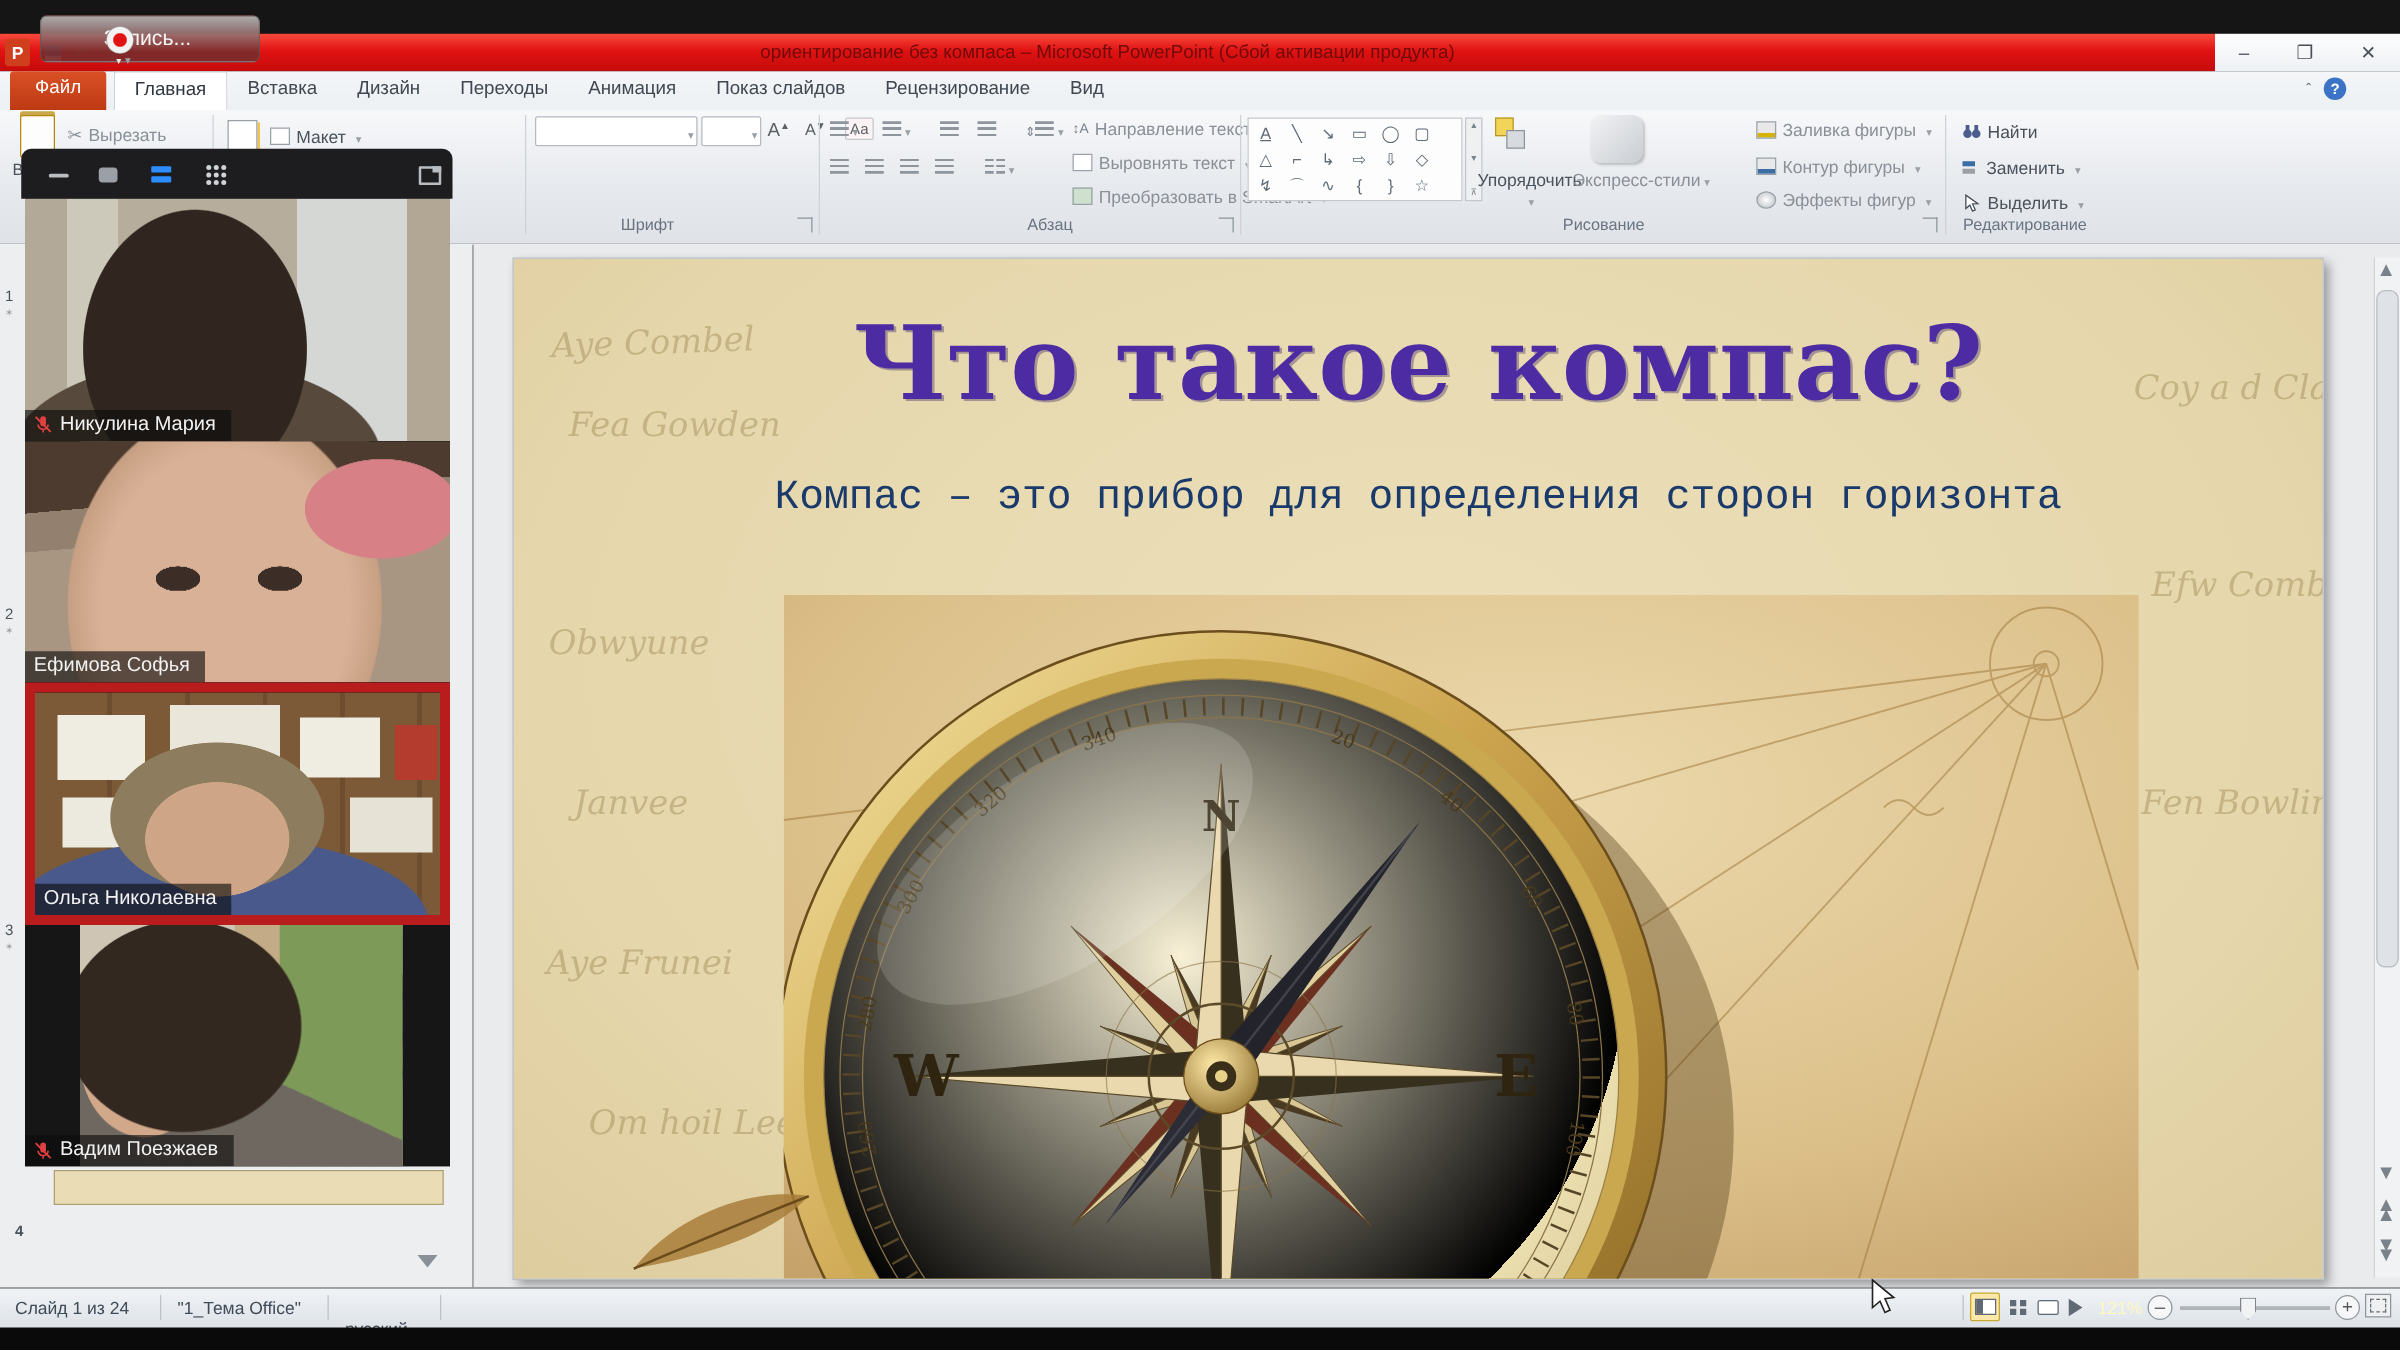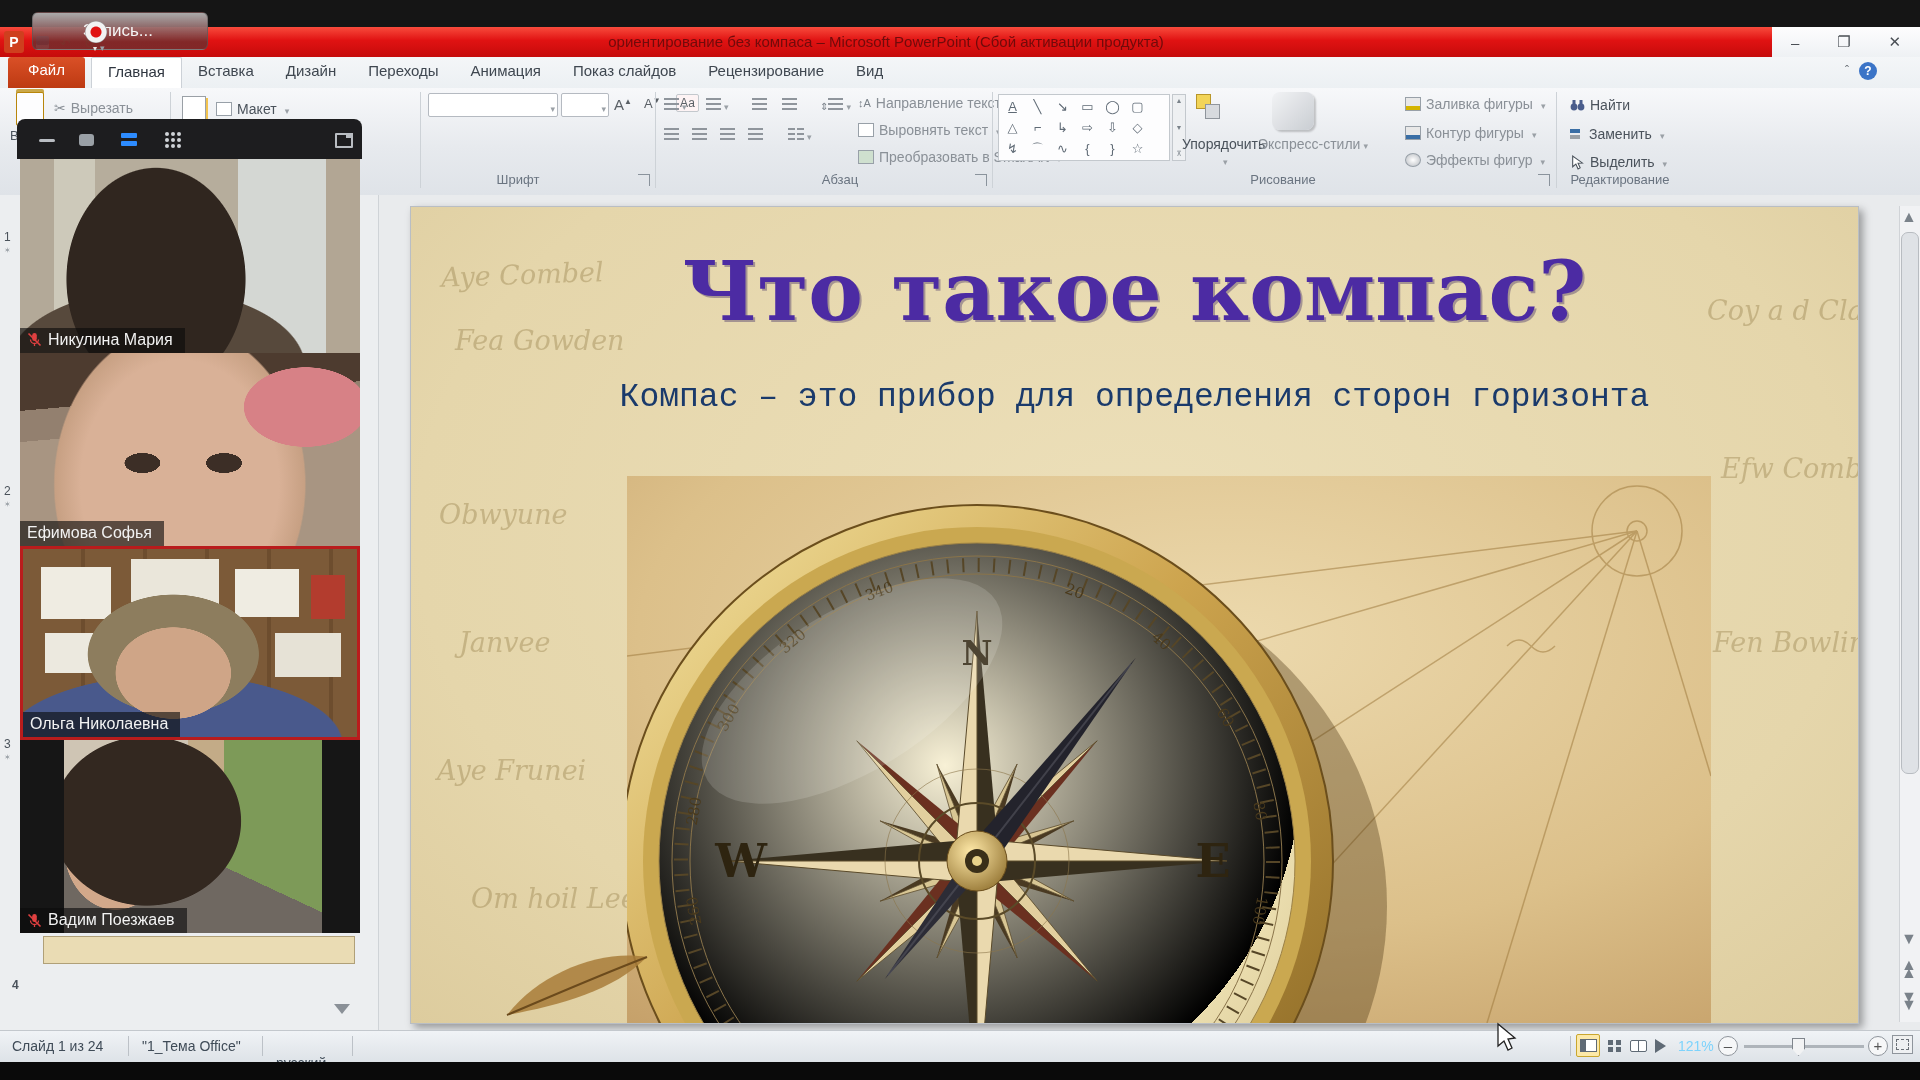--- a/index.html
+++ b/index.html
@@ -106,21 +106,21 @@
   .zico{position:absolute;top:14px;}
   #z-min{width:16px;height:3px;background:#b9bdc2;border-radius:2px;top:20px;}
   #z-spk{width:15px;height:12px;background:#9aa0a6;border-radius:3px;top:15px;}
   #z-gal1,#z-gal2{width:16px;height:5px;background:#2d8cff;border-radius:1px;}
   #z-grid{width:4px;height:4px;background:#cfd3d7;border-radius:50%;top:13px;
           box-shadow:6px 0 #cfd3d7,12px 0 #cfd3d7,0 6px #cfd3d7,6px 6px #cfd3d7,12px 6px #cfd3d7,0 12px #cfd3d7,6px 12px #cfd3d7,12px 12px #cfd3d7;}
   #z-pop{width:14px;height:11px;border:2px solid #b9bdc2;border-radius:1px;top:14px;}
   #z-pop::after{content:"";position:absolute;right:-2px;top:-2px;width:7px;height:5px;background:#b9bdc2;}
   #vcol{left:20px;top:159px;width:340px;height:774px;background:#111;z-index:40;}
   .tile{position:absolute;left:0;width:340px;height:193.5px;background:#161616;overflow:hidden;}
-  .tile.active{box-sizing:border-box;border:3px solid #b91c1c;}
+  .tile.active{box-sizing:border-box;border:8px solid #b91c1c;}
   .scene{position:absolute;inset:0;}
   .namebar{position:absolute;left:0;bottom:0;display:flex;align-items:center;gap:6px;
            background:rgba(12,12,12,.62);color:#f2f2f2;font-size:16px;padding:3px 12px 4px 7px;}
   
   #sc1{background:
     radial-gradient(90px 112px at 40% 62%, #30261f 99%, transparent 100%),
     radial-gradient(150px 80px at 40% 108%, #57493c 99%, transparent 100%),
     linear-gradient(90deg,#b3a998 0 10%,#cdc9ba 10% 22%,#b6ad9c 22% 64%,#d4d7d3 64% 90%,#b2a694 90%);}
   #sc2{background:
     radial-gradient(18px 10px at 36% 57%, #3c2e26 99%, transparent),
@@ -565,21 +565,21 @@
     </div>
   <div class="vbtn" style="left:1602px;">
       <div class="ic-sorter"></div>
     </div>
   <div class="vbtn" style="left:1626px;">
       <div class="ic-reading"></div>
     </div>
   <div class="vbtn" style="left:1650px;">
       <div class="ic-show"></div>
     </div>
-  <div class="abs" style="left:1678px;top:1038px;font-size:14px;color:#7dd3fc;">121%</div>
+  <div class="abs" style="left:1678px;top:1038px;font-size:14px;color:#fef9c3;">121%</div>
   <div class="zbtn" style="left:1718px;">–</div>
   <div class="abs" id="ztrack"></div>
   <div class="abs" id="zthumbslider"></div>
   <div class="zbtn" style="left:1868px;">+</div>
   <div class="abs" id="fitbtn"></div>
   <div class="abs" id="botblack"></div>
 
   <svg class="abs" id="cursor" width="22" height="30">
     <path d="M3,2 L3,24 L9,19 L13,28 L17,26 L13,17 L20,16 Z" fill="#fff" stroke="#222" stroke-width="1.3"></path>
   </svg>

